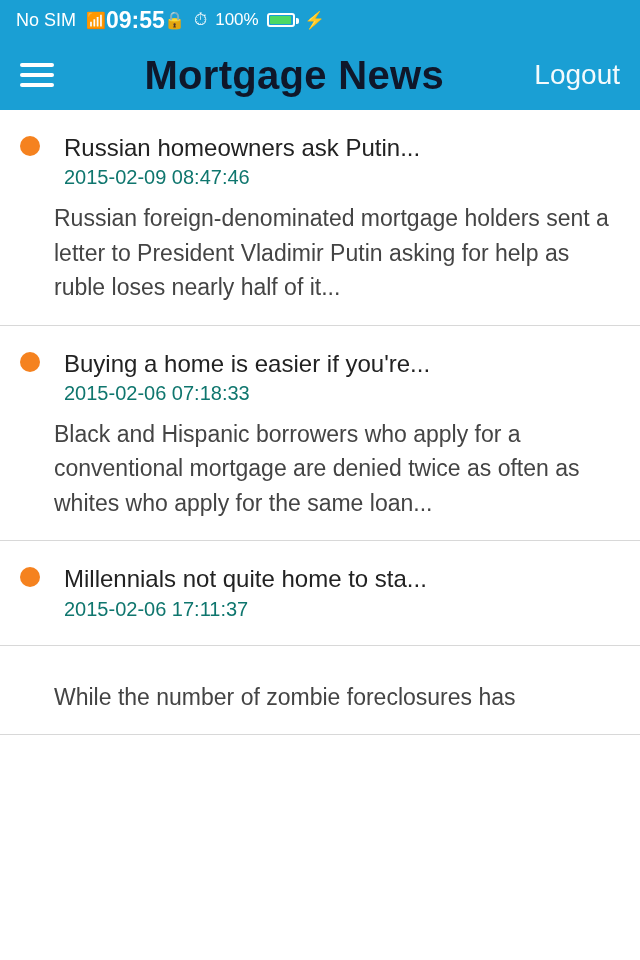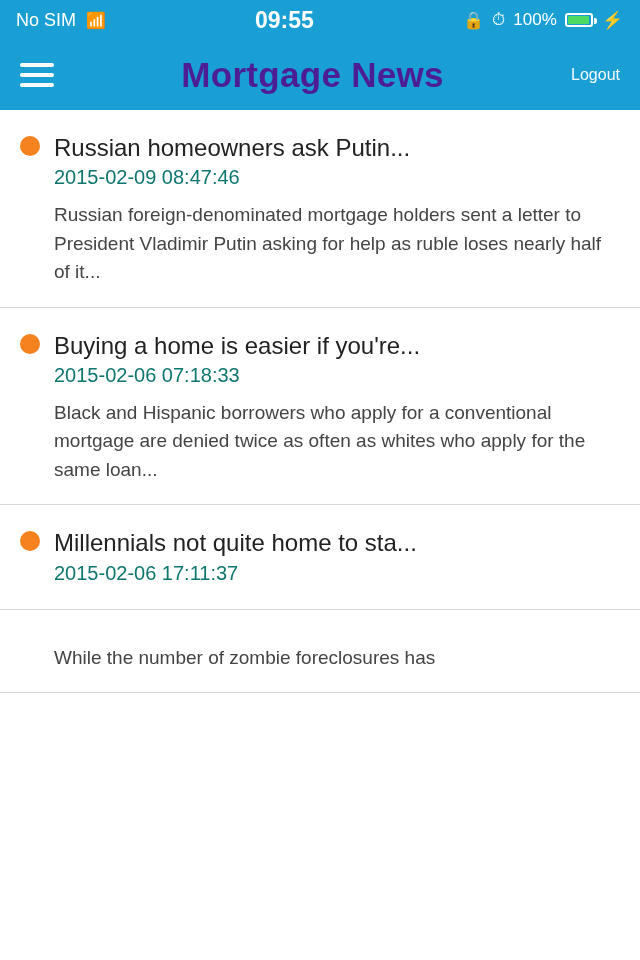--- a/index.html
+++ b/index.html
@@ -12,21 +12,20 @@
       overflow-x: hidden;
     }
 
     
     .status-bar {
       background: #1a9fd4;
       color: #fff;
       height: 40px;
       display: flex;
       align-items: center;
-      justify-content: space-between;
       padding: 0 16px;
       font-size: 18px;
       font-weight: 500;
     }
     .status-left { display: flex; align-items: center; gap: 10px; }
     .status-center { font-size: 23px; font-weight: 600; }
     .status-right { display: flex; align-items: center; gap: 8px; font-size: 17px; }
     .battery-icon {
       display: inline-block;
       width: 28px; height: 14px;
@@ -65,47 +64,47 @@
       display: flex; flex-direction: column; gap: 6px;
       cursor: pointer;
     }
     .hamburger span {
       display: block;
       width: 34px; height: 4px;
       background: #fff;
       border-radius: 2px;
     }
     .nav-title {
-      color: #4c1d95;
-      font-size: 35px;
+      color: #0f172a;
+      font-size: 40px;
       font-weight: 700;
       letter-spacing: 0.3px;
       text-align: center;
     }
     .nav-logout {
       color: #fff;
-      font-size: 16px;
+      font-size: 28px;
       font-weight: 400;
       cursor: pointer;
       opacity: 0.95;
     }
 
     
     .news-list {
       background: #fff;
     }
     .news-item {
       padding: 22px 20px 20px 20px;
       border-bottom: 1px solid #d8d8d8;
       position: relative;
     }
     .news-header {
       display: flex;
       align-items: flex-start;
-      gap: 14px;
+      gap: 24px;
       margin-bottom: 4px;
     }
     .orange-dot {
       width: 20px; height: 20px;
       min-width: 20px;
       background: #f5821f;
       border-radius: 50%;
       margin-top: 4px;
     }
     .news-title-block { flex: 1; }
@@ -115,21 +114,21 @@
       color: #222;
       line-height: 1.3;
       margin-bottom: 3px;
     }
     .news-date {
       font-size: 20px;
       color: #0f766e;
       margin-bottom: 0;
     }
     .news-excerpt {
-      font-size: 19px;
+      font-size: 23px;
       color: #444;
       line-height: 1.5;
       margin-top: 12px;
       margin-left: 34px;
     }
   </style>
 </head>
 <body>
 
 <div class="status-bar">

